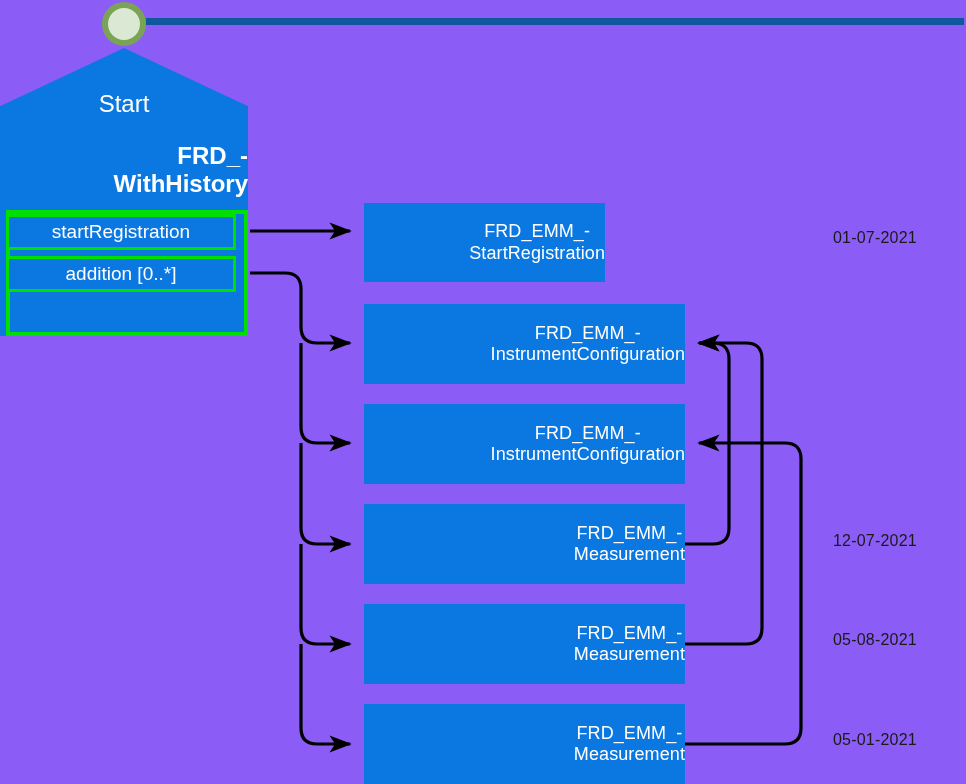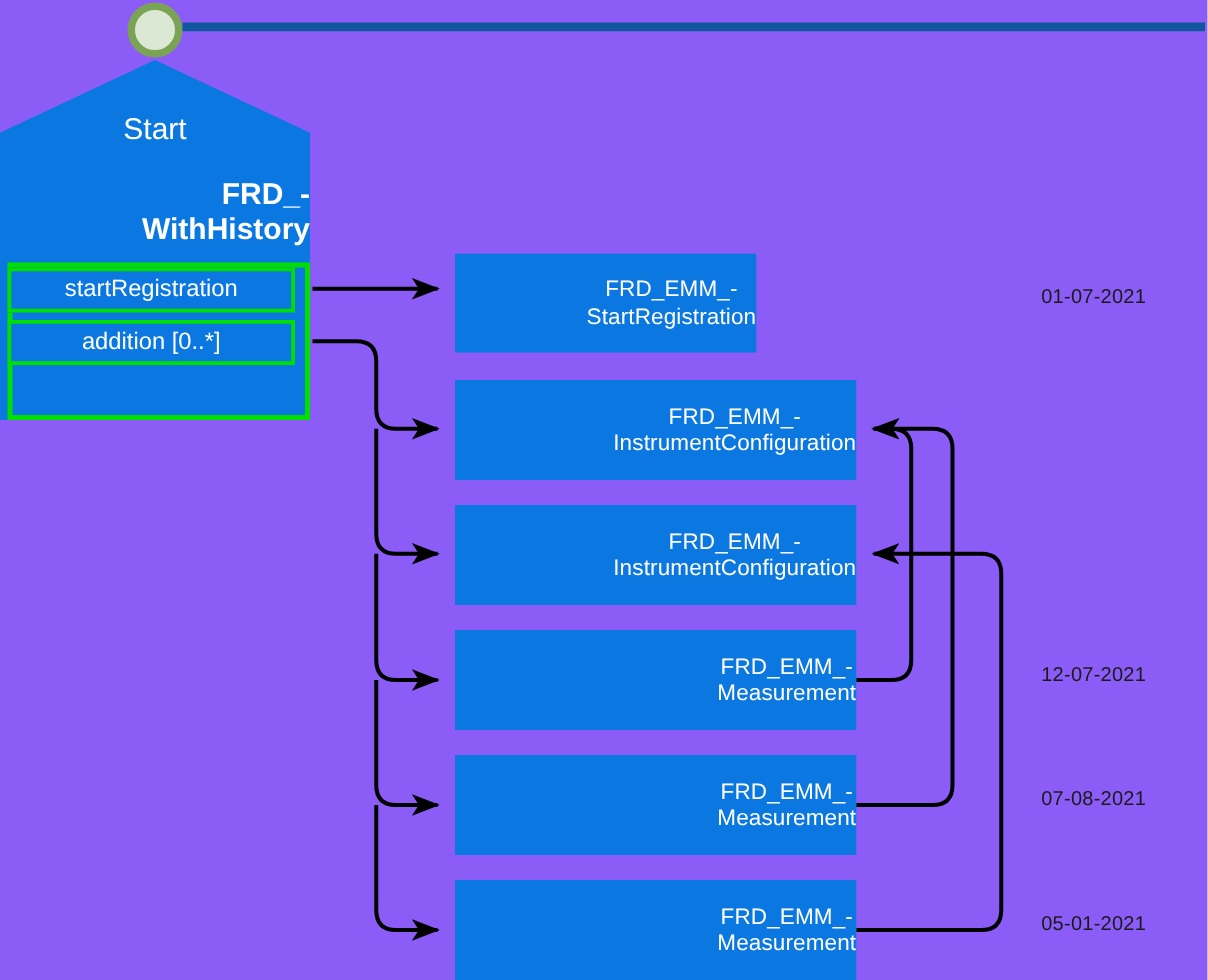--- a/index.html
+++ b/index.html
@@ -203,16 +203,16 @@
     <span>FRD_EMM_-
 Measurement</span>
   </div>
   <div class="node-box" style="left:364px; top:704px; width:321px; height:80px;">
     <span>FRD_EMM_-
 Measurement</span>
   </div>
 
   <div class="date-label" style="left:833px; top:229px;">01-07-2021</div>
   <div class="date-label" style="left:833px; top:532px;">12-07-2021</div>
-  <div class="date-label" style="left:833px; top:631px;">07-08-2021</div>
+  <div class="date-label" style="left:833px; top:631px;">05-08-2021</div>
   <div class="date-label" style="left:833px; top:731px;">05-01-2021</div>
 
 </div>
 
 </body></html>

